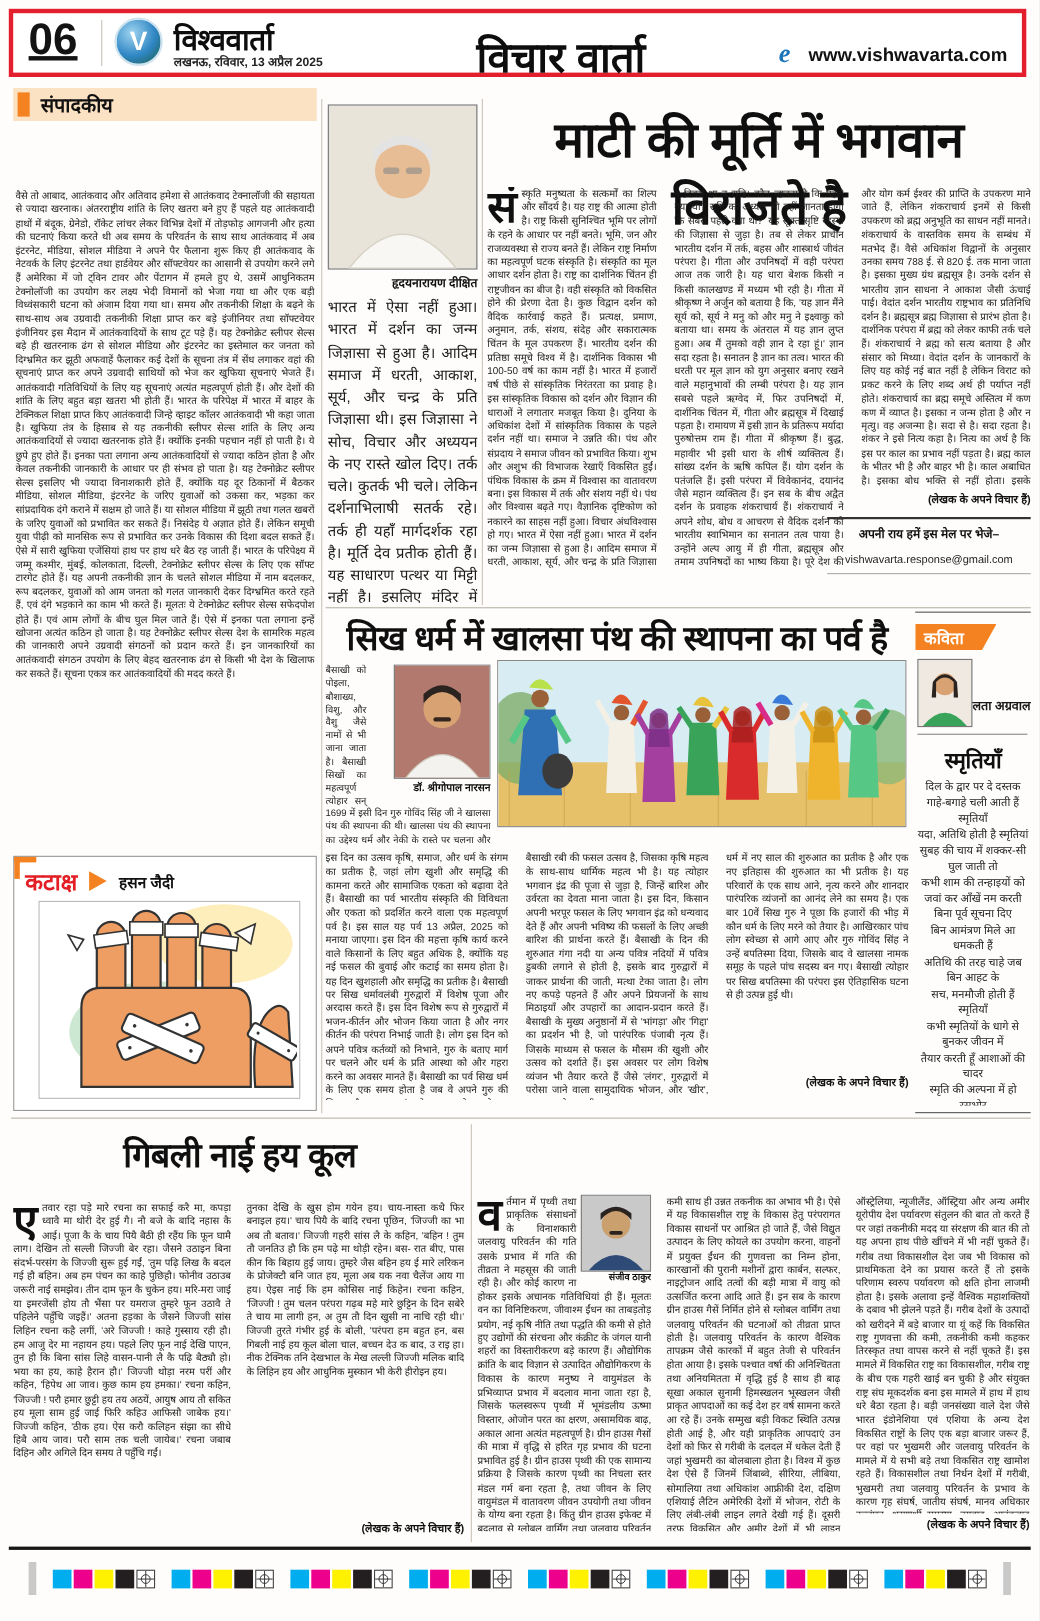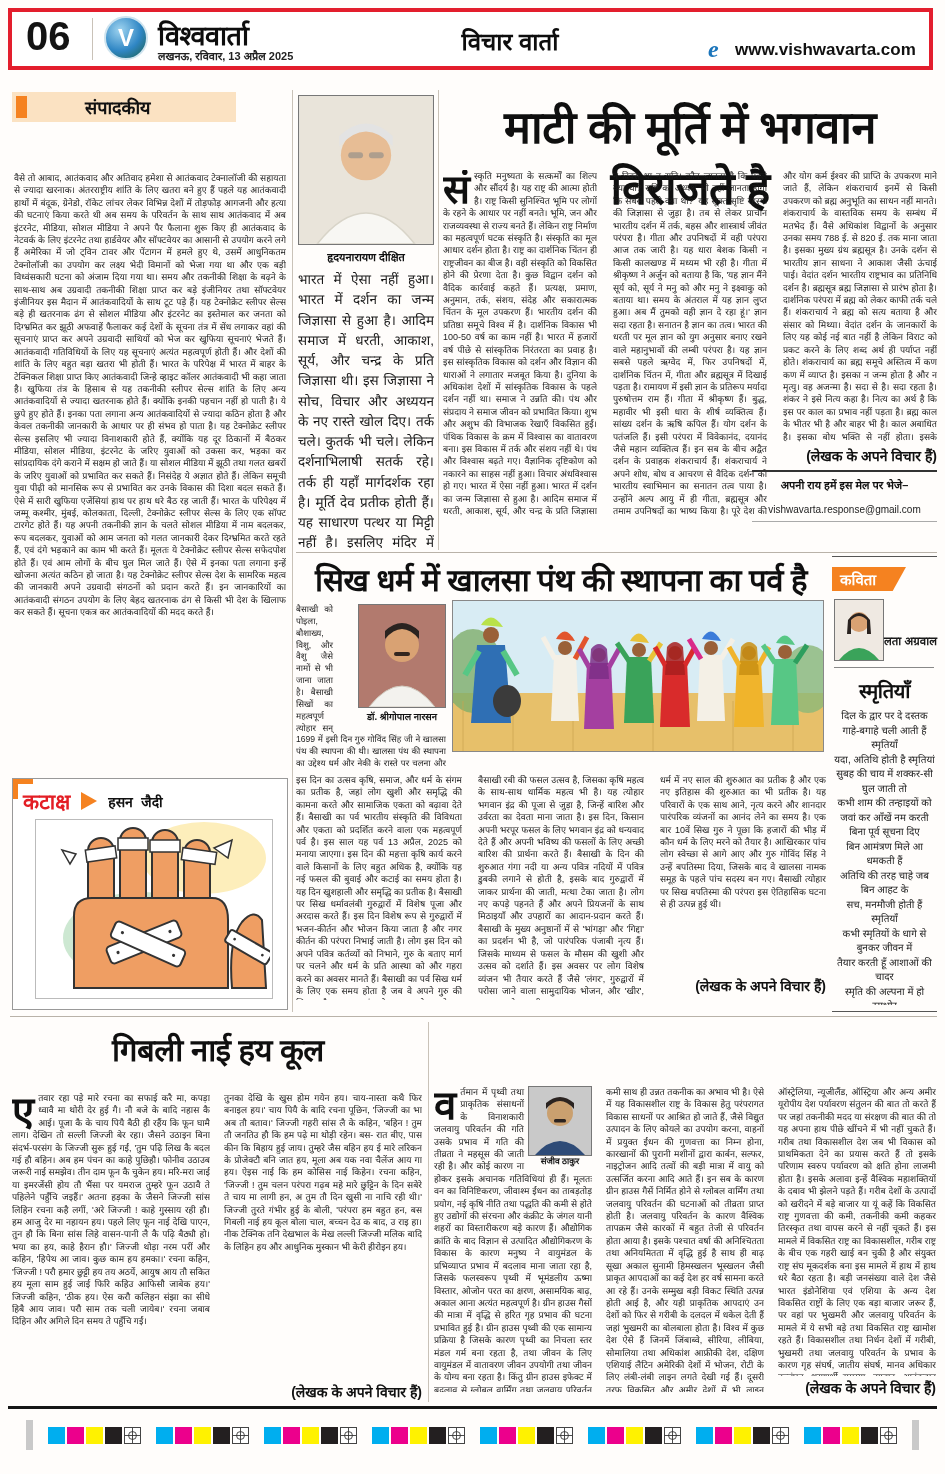--- a/index.html
+++ b/index.html
@@ -1,50 +1,50 @@
 <!DOCTYPE html>
 <html><head>
 <meta charset="utf-8">
 <style>
   html,body{margin:0;padding:0;background:#e9e9e9;}
   #page{position:relative;width:945px;height:1474px;background:#fffdfb;margin:0 auto;
         font-family:"Liberation Sans",sans-serif;color:#1a1a1a;overflow:hidden;}
   .abs{position:absolute;}
   .hl{font-weight:bold;color:#0f0f0f;text-align:center;letter-spacing:-.5px;}
   .bt{font-size:9px;line-height:1.38;text-align:justify;overflow:hidden;color:#1c1c1c;}
-  .cap{font-weight:bold;text-align:center;color:#111;}
-  .note{font-weight:bold;font-size:14px;text-align:right;color:#111;}
+  .cap{font-weight:bold;text-align:right;color:#111;}
+  .note{font-weight:bold;font-size:10px;text-align:right;color:#111;}
   .photo{border:1px solid #777;background:#ddd;box-sizing:border-box;}
   .vr{background:#c9c2b8;width:1px;}
   .hr{background:#b9b2a8;height:1px;}
   .dropcap{float:left;font-size:40px;line-height:.85;font-weight:bold;padding:2px 4px 0 0;color:#0f0f0f;}
   
   #hdrframe{left:8px;top:8px;width:925px;height:62px;border:4px solid #e31e2d;box-sizing:border-box;background:#fff;}
-  #pageno{left:26px;top:14px;font-size:40px;font-weight:bold;color:#131313;}
+  #pageno{left:26px;top:14px;font-size:40px;font-weight:bold;color:#131313;text-decoration:underline;}
   #hdrdiv{left:92px;top:18px;height:42px;}
   #logo{left:104px;top:16px;width:44px;height:44px;border-radius:50%;
         background:radial-gradient(circle at 35% 30%,#9fd4f0 0%,#2f86c4 55%,#1b5e46 100%);
         display:flex;align-items:center;justify-content:center;color:#fff;font-weight:bold;font-size:24px;
         border:2px solid #cfe4ef;box-sizing:border-box;}
   #masthead{left:158px;top:16px;font-size:27px;font-weight:bold;color:#0d0d0d;letter-spacing:-.5px;}
   #dateline{left:158px;top:48px;font-size:11px;font-weight:bold;color:#222;}
-  #sectiontitle{left:380px;top:24px;width:260px;font-size:24px;font-weight:bold;text-align:center;color:#0d0d0d;}
+  #sectiontitle{left:380px;top:24px;width:260px;font-size:38px;font-weight:bold;text-align:center;color:#0d0d0d;}
   #website{left:735px;top:40px;font-size:17px;font-weight:bold;color:#111;}
   #eicon{left:708px;top:36px;font-size:24px;font-weight:bold;font-style:italic;color:#1b75bb;
          font-family:"Liberation Serif",serif;}
   
-  #edbar{left:12px;top:92px;width:224px;height:30px;background:#fbe2c2;display:flex;align-items:center;gap:48px;}
+  #edbar{left:12px;top:80px;width:276px;height:30px;background:#fbe2c2;display:flex;align-items:center;}
   #edsq{width:11px;height:22px;background:#f58220;margin:0 10px 0 4px;}
   #edlabel{font-size:18px;font-weight:bold;color:#111;}
   #edhead{left:12px;top:128px;width:276px;font-size:30px;}
   #edbody{left:14px;top:172px;width:272px;height:596px;}
   
   #katbox{left:12px;top:778px;width:276px;height:232px;border:1.5px solid #999;box-sizing:border-box;background:#fff;}
   #katcorner{left:0;top:0;width:20px;height:20px;border-left:5px solid #f58220;border-top:5px solid #f58220;box-sizing:border-box;}
-  #kathdr{left:10px;top:8px;display:flex;align-items:center;gap:11px;font-family:Liberation Mono, monospace;}
+  #kathdr{left:10px;top:8px;display:flex;align-items:center;gap:11px;}
   #katlabel{font-size:21px;font-weight:bold;color:#e31e25;}
   #katarrow{width:0;height:0;border-left:16px solid #f58220;border-top:9px solid transparent;border-bottom:9px solid transparent;}
   #katauthor{font-size:14px;font-weight:bold;color:#111;}
   #katimg{left:22px;top:40px;width:236px;height:178px;border:1px solid #bbb;background:#fff;}
   
   #dphoto{left:298px;top:95px;width:136px;height:150px;}
   #dcap{left:298px;top:249px;width:136px;font-size:11px;}
   #dbody{left:298px;top:270px;width:136px;height:278px;font-size:13.5px;line-height:1.5;text-align:justify;overflow:hidden;}
   
   #murtihead{left:443px;top:95px;width:494px;font-size:45px;}

